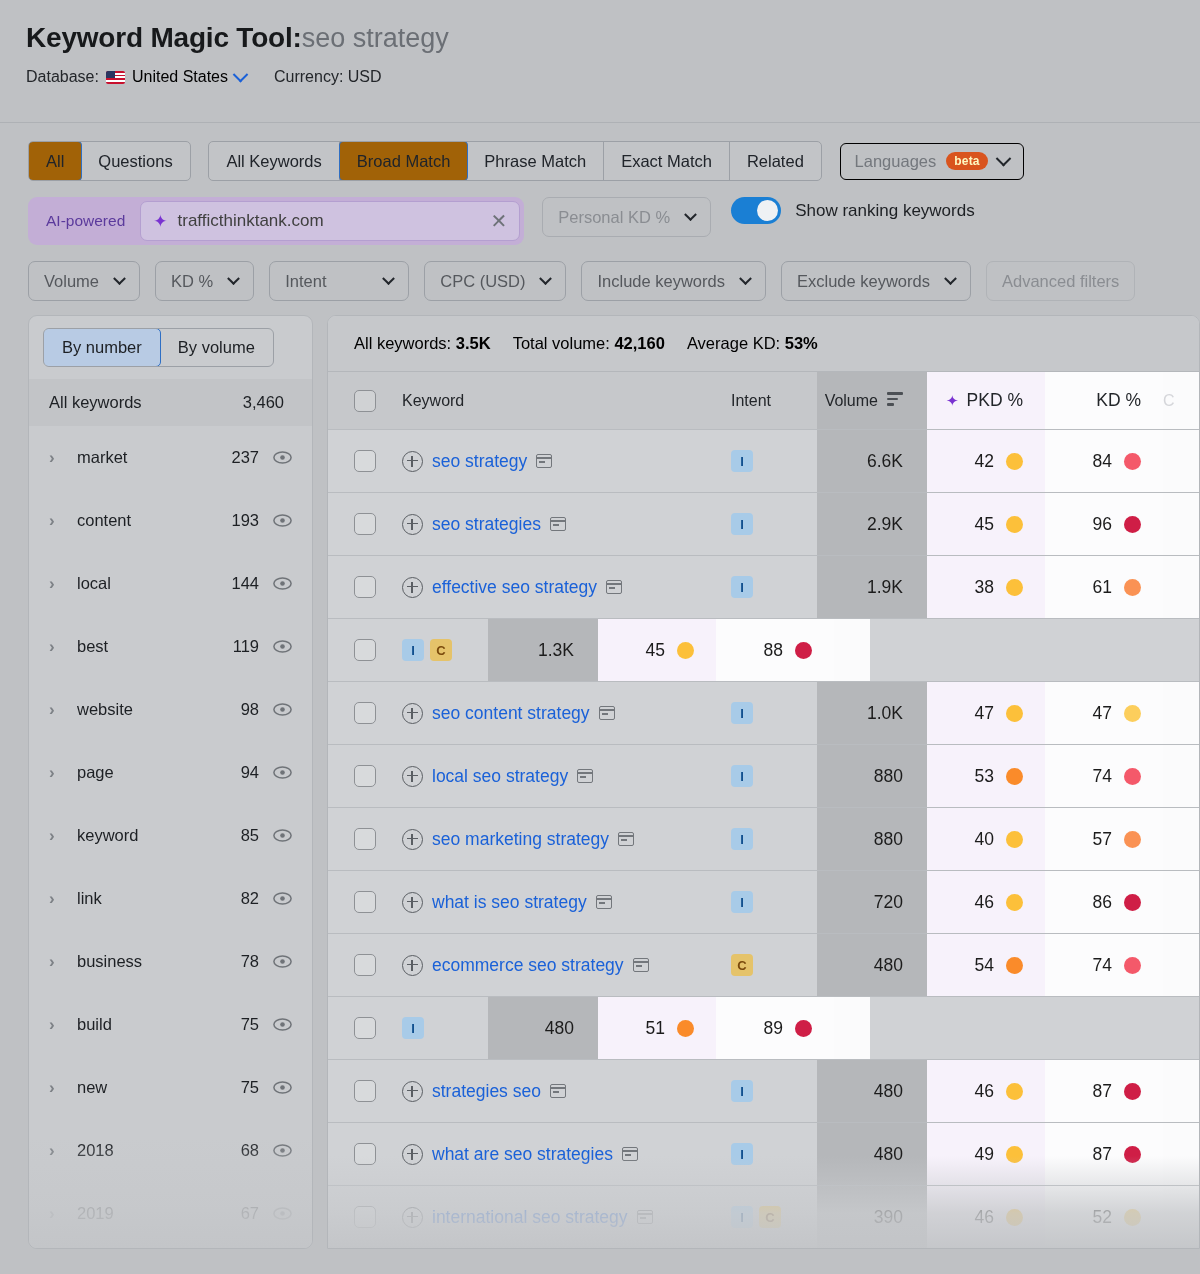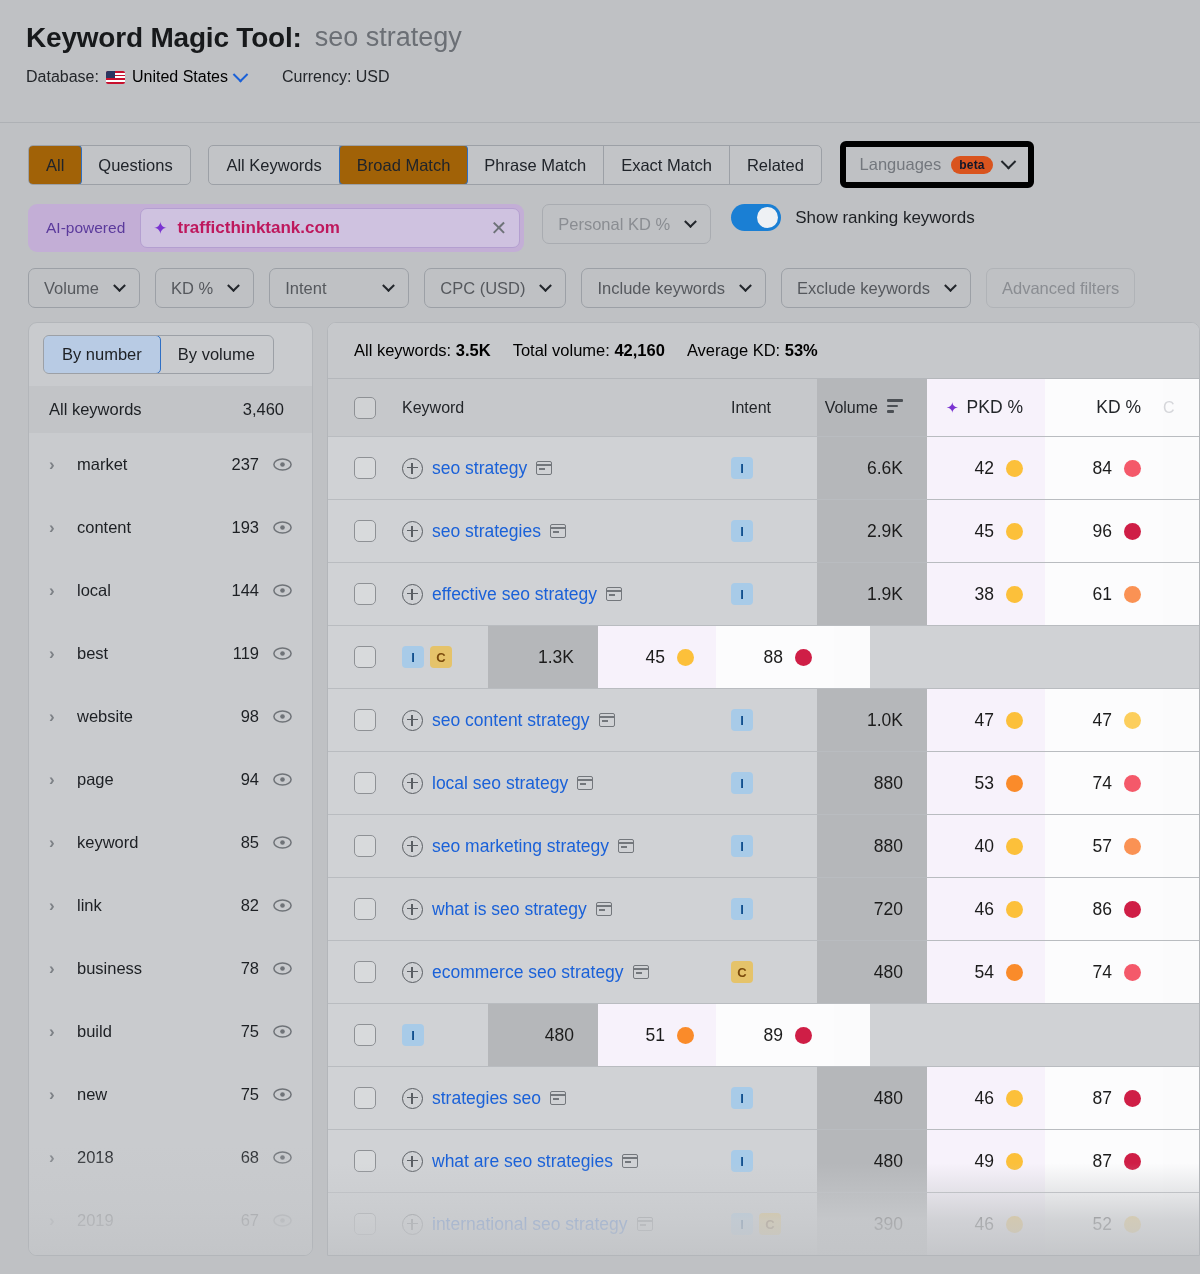--- a/index.html
+++ b/index.html
@@ -7,51 +7,51 @@
     width: 1200px; height: 1274px;
     background: #bfc1c4;
     font-family: "Liberation Sans", sans-serif;
     color: #1c1c1c;
     overflow: hidden;
   }
   .page { position: relative; width: 1200px; height: 1274px; }
 
   
   .header { padding: 22px 0 0 26px; height: 122px; }
-  .title-row { display: flex; align-items: flex-start; gap: 13px; }
+  .title-row { display: flex; align-items: center; gap: 0; }
   .title-main { font-size: 28px; font-weight: bold; letter-spacing: -0.2px; color: #17191b; }
   .title-query { font-size: 27px; color: #6b6f75; }
-  .meta-row { display: flex; align-items: center; gap: 36px; margin-top: 14px; font-size: 16px; color: #23262a; }
+  .meta-row { display: flex; align-items: center; gap: 28px; margin-top: 14px; font-size: 16px; color: #23262a; }
   .meta-db { display: flex; align-items: center; gap: 7px; }
   .flag { width: 19px; height: 13px; border-radius: 2px; position: relative; overflow: hidden;
           background: linear-gradient(to bottom,#c8102e 0 14%,#fff 14% 28%,#c8102e 28% 42%,#fff 42% 56%,#c8102e 56% 70%,#fff 70% 84%,#c8102e 84% 100%);
           display:inline-block; }
   .flag::before { content:""; position:absolute; left:0; top:0; width:9px; height:7px; background:#2a3560; }
   .link-blue { color: #000000; }
   .chev { display:inline-block; width:11px; height:11px; border-right:2.4px solid currentColor; border-bottom:2.4px solid currentColor; transform: rotate(45deg) translate(-2px,-2px); }
   .chev-blue { color:#1a61d8; }
 
   .hr { height: 1px; background: #aeb1b5; width: 100%; }
 
   
   .toolbar { padding: 18px 0 0 28px; }
   .seg { display: inline-flex; border: 1px solid #9ca0a6; border-radius: 5px; overflow: hidden; background: rgba(255,255,255,0.06); vertical-align: middle; }
   .seg .seg-item { padding: 8px 17px; font-size: 16.5px; color: #20242a; border-right: 1px solid #9ca0a6; line-height: 22px; cursor: pointer; white-space: nowrap; }
   .seg .seg-item:last-child { border-right: none; }
   .seg .seg-item.active { background: #a16207; border: 1.7px solid #2f6fc4; margin: -1px; border-radius: 4px; position: relative; z-index: 2; }
-  .pill-btn { display: inline-flex; align-items: center; gap: 10px; border: 6px solid #000000; border-radius: 6px; padding: 8px 14px; font-size: 16.5px; color: #73777d; vertical-align: middle; cursor: pointer; }
-  .badge-beta { background: #d9541e; color: #0f172a; font-size: 12px; font-weight: bold; border-radius: 9px; padding: 2px 8px; letter-spacing: .2px; }
+  .pill-btn { display: inline-flex; align-items: center; gap: 10px; border: 1px solid #000000; border-radius: 6px; padding: 8px 14px; font-size: 16.5px; color: #73777d; vertical-align: middle; cursor: pointer; }
+  .badge-beta { background: #d9541e; color: #fef9c3; font-size: 12px; font-weight: bold; border-radius: 9px; padding: 2px 8px; letter-spacing: .2px; }
 
   
   .row2 { display: flex; align-items: flex-start; gap: 0; padding: 16px 0 0 28px; }
   .ai-wrap { display: flex; align-items: center; background: #c3aed6; border-radius: 9px; padding: 4px 4px 4px 0; }
   .ai-label { font-size: 15.5px; color: #5b3a9c; padding: 0 15px 0 18px; white-space: nowrap; }
   .ai-input { display: flex; align-items: center; background: #cfc2e0; border: 1px solid #b49fd0; border-radius: 7px; width: 380px; height: 40px; padding: 0 12px; gap: 10px; }
   .sparkle { color: #7a33d1; font-size: 17px; line-height: 1; }
-  .ai-value { flex: 1; font-size: 17px; color: #be185d; font-weight: bold; }
+  .ai-value { flex: 1; font-size: 17px; color: #404040; }
   .x-close { color: #6e7278; font-size: 20px; line-height: 1; cursor: pointer; }
   .pkd-btn { margin-left: 18px; }
   .toggle-wrap { display: flex; align-items: center; gap: 14px; margin-left: 20px; }
   .toggle { width: 50px; height: 27px; border-radius: 14px; background: #1a7fd4; position: relative; cursor: pointer; }
   .toggle::after { content:""; position: absolute; right: 3px; top: 3px; width: 21px; height: 21px; border-radius: 50%; background: #eef1f4; }
   .toggle-label { font-size: 17px; color: #1d2024; }
 
   
   .row3 { display: flex; align-items: center; gap: 15px; padding: 16px 0 0 28px; }
   .filter { display: inline-flex; align-items: center; justify-content: space-between; gap: 16px; border: 1px solid #9ca0a6; border-radius: 7px; height: 40px; padding: 0 15px; font-size: 16.5px; color: #55585d; cursor: pointer; white-space: nowrap; }

